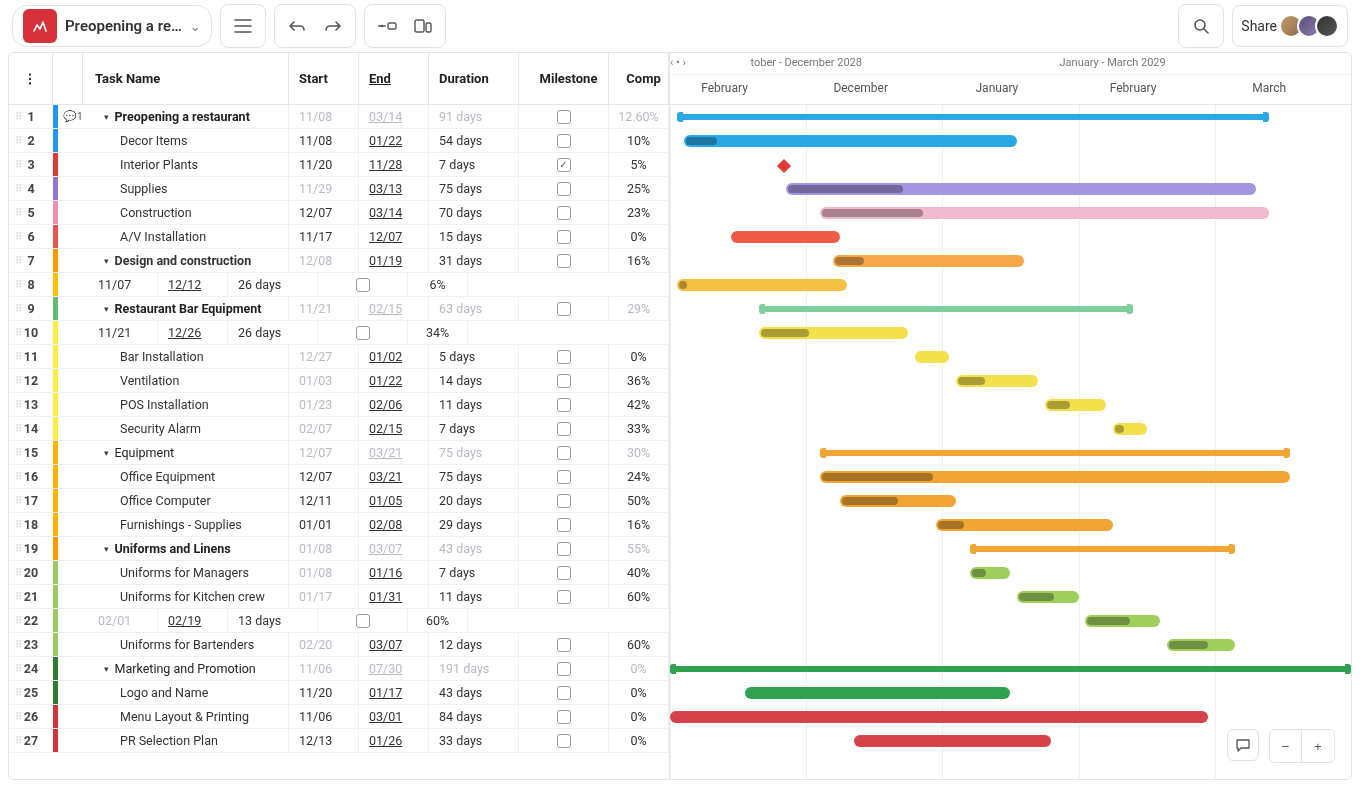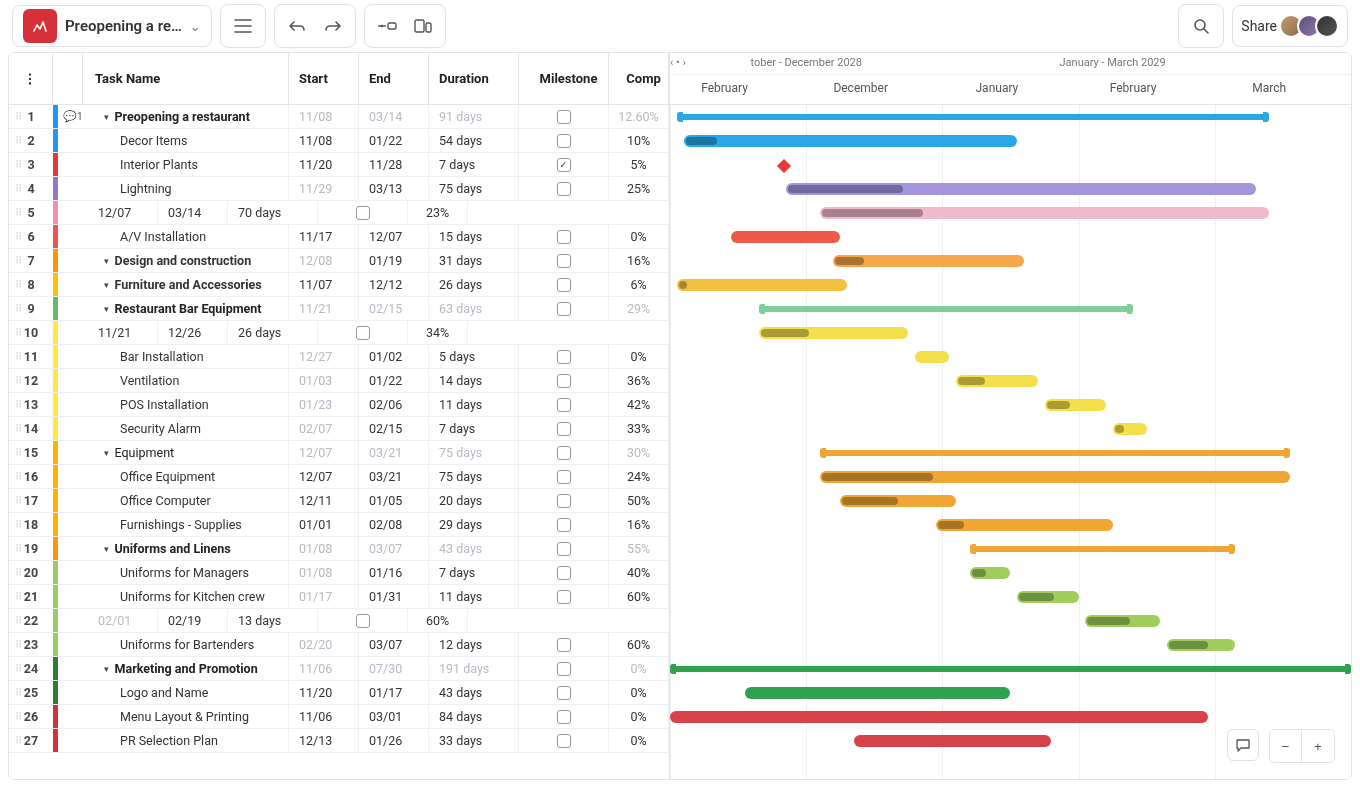--- a/index.html
+++ b/index.html
@@ -5,42 +5,42 @@
 * { margin: 0; padding: 0; box-sizing: border-box; }
 body { font-family: -apple-system, BlinkMacSystemFont, "Segoe UI", Roboto, sans-serif; font-size: 13px; color: #333; background: #fff; }
 
 .app { display: flex; flex-direction: column; height: 788px; width: 1360px; overflow:hidden; }
 
 
 .toolbar { height: 52px; display: flex; align-items: center; padding: 0 12px; gap: 8px; }
 .tool-group { display: flex; border: 1px solid #e1e1e6; border-radius: 8px; background: #fff; padding:4px; }
 .tool-btn { width: 36px; height: 34px; display: flex; align-items: center; justify-content: center; background:#fff; border:none; border-radius:6px; cursor:pointer; color:#555;}
 .logo-btn { width:34px; height:34px; display:flex; align-items:center; justify-content:center; background:#d6303a; border-radius:6px; color:#fff; font-weight:600; border:none;}
-.title-dd { display:flex; align-items:center; gap:8px; height:42px; padding:0 10px; border:1px solid #e1e1e6; border-radius:8px; cursor:pointer;}
+.title-dd { display:flex; align-items:center; gap:8px; height:42px; padding:0 10px; border:1px solid #e1e1e6; border-radius:15px; cursor:pointer;}
 .title-dd .ttxt { font-size:15px; font-weight:600;}
 .toolbar .spacer { flex:1; }
 .share-btn { display:flex; align-items:center; gap:8px; border:1px solid #e1e1e6; border-radius:8px; padding:4px 8px; height:42px; cursor:pointer; font-size:14px;}
 .avatars { display:flex; }
 .av { width:24px; height:24px; border-radius:50%; margin-left:-6px; border:2px solid #fff;}
 .av1{background:linear-gradient(135deg,#c49a6c,#8d6e4e);}
 .av2{background:linear-gradient(135deg,#5d4e7a,#8b7aa8);}
 .av3{background:linear-gradient(135deg,#333,#555);}
 
 
 .main { flex:1; display:flex; border-top:1px solid #e5e5e9; overflow:hidden; margin:0 8px 8px 8px; border:1px solid #e5e5e9; border-radius:6px;}
 .left { width:660px; display:flex; flex-direction:column; background:#fff; }
 .right { flex:1; position:relative; background:#fff; border-left:1px solid #e5e5e9;}
 
 
 .ghead { display:flex; height:52px; border-bottom:1px solid #e5e5e9; font-weight:700; font-size:13px; color:#222; align-items:stretch; }
 .menu-col { width:44px; display:flex; align-items:center; justify-content:center; border-right:1px solid #e5e5e9;}
 .com-col { width:30px; border-right:1px solid #e5e5e9;}
 .task-col { flex:1; padding-left:12px; display:flex; align-items:center; border-right:1px solid #e5e5e9;}
 .c { display:flex; align-items:center; justify-content:flex-start; padding-left:10px; border-right:1px solid #e5e5e9;}
-.c-start{width:70px;} .c-end{width:70px;} .c-dur{width:90px;} .c-mil{width:90px; justify-content:center;} .c-comp{width:60px; justify-content:center;}
+.c-start{width:70px;} .c-end{width:70px;text-decoration:underline;} .c-dur{width:90px;} .c-mil{width:90px; justify-content:center;} .c-comp{width:60px; justify-content:center;}
 
 .gbody { flex:1; overflow:hidden;}
 .row { display:flex; height:24px; border-bottom:1px solid #eef0f3; align-items:stretch; font-size:12.5px;}
 .row .rn { width:44px; display:flex; align-items:center; justify-content:center; color:#444; position:relative; }
 .row .rn::before{content:"⠿"; position:absolute; left:6px; color:#d2d2d8; font-size:10px;}
 .row .cstrip { width:5px; }
 .row .com { width:30px; display:flex; align-items:center; justify-content:center; color:#555; font-size:11px;}
 .row .name { flex:1; display:flex; align-items:center; padding-left:8px; border-right:1px solid #eef0f3; }
 .row .name .txt { white-space:nowrap; overflow:hidden; text-overflow:ellipsis;}
 .row .cell { display:flex; align-items:center; border-right:1px solid #eef0f3; padding-left:10px;}
@@ -224,36 +224,39 @@
             </div>
             <div class="cell c-comp comp ">5%</div>
           </div>
           <div class="row indent2">
             <div class="rn">
               <b>4</b>
             </div>
             <div class="cstrip" style="background:#9575cd"></div>
             <div class="com"></div>
             <div class="name">
-              <span class="txt">Lightning</span>
+              <span class="txt">Supplies</span>
             </div>
             <div class="cell c-start muted">11/29</div>
             <div class="cell c-end ">03/13</div>
             <div class="cell c-dur ">75 days</div>
             <div class="cell c-mil mil">
               <span class="chk"></span>
             </div>
             <div class="cell c-comp comp ">25%</div>
           </div>
           <div class="row indent2">
             <div class="rn">
               <b>5</b>
             </div>
             <div class="cstrip" style="background:#f48fb1"></div>
             <div class="com"></div>
+            <div class="name">
+              <span class="txt">Construction</span>
+            </div>
             <div class="cell c-start ">12/07</div>
             <div class="cell c-end ">03/14</div>
             <div class="cell c-dur ">70 days</div>
             <div class="cell c-mil mil">
               <span class="chk"></span>
             </div>
             <div class="cell c-comp comp ">23%</div>
           </div>
           <div class="row indent2">
             <div class="rn">
@@ -288,23 +291,20 @@
               <span class="chk"></span>
             </div>
             <div class="cell c-comp comp ">16%</div>
           </div>
           <div class="row indent1">
             <div class="rn">
               <b>8</b>
             </div>
             <div class="cstrip" style="background:#ffc107"></div>
             <div class="com"></div>
-            <div class="name">
-              <span class="txt" style="font-weight:700;">Furniture and Accessories</span>
-            </div>
             <div class="cell c-start ">11/07</div>
             <div class="cell c-end ">12/12</div>
             <div class="cell c-dur ">26 days</div>
             <div class="cell c-mil mil">
               <span class="chk"></span>
             </div>
             <div class="cell c-comp comp ">6%</div>
           </div>
           <div class="row indent1 summary">
             <div class="rn">
@@ -555,21 +555,21 @@
             </div>
             <div class="cell c-comp comp ">60%</div>
           </div>
           <div class="row indent1 summary">
             <div class="rn">
               <b>24</b>
             </div>
             <div class="cstrip" style="background:#2e7d32"></div>
             <div class="com"></div>
             <div class="name">
-              <span class="txt" style="font-weight:700;">Marketing and Promotion</span>
+              <span class="txt" style="font-weight:400;">Marketing and Promotion</span>
             </div>
             <div class="cell c-start muted">11/06</div>
             <div class="cell c-end muted">07/30</div>
             <div class="cell c-dur muted">191 days</div>
             <div class="cell c-mil mil">
               <span class="chk"></span>
             </div>
             <div class="cell c-comp comp muted">0%</div>
           </div>
           <div class="row indent2">

